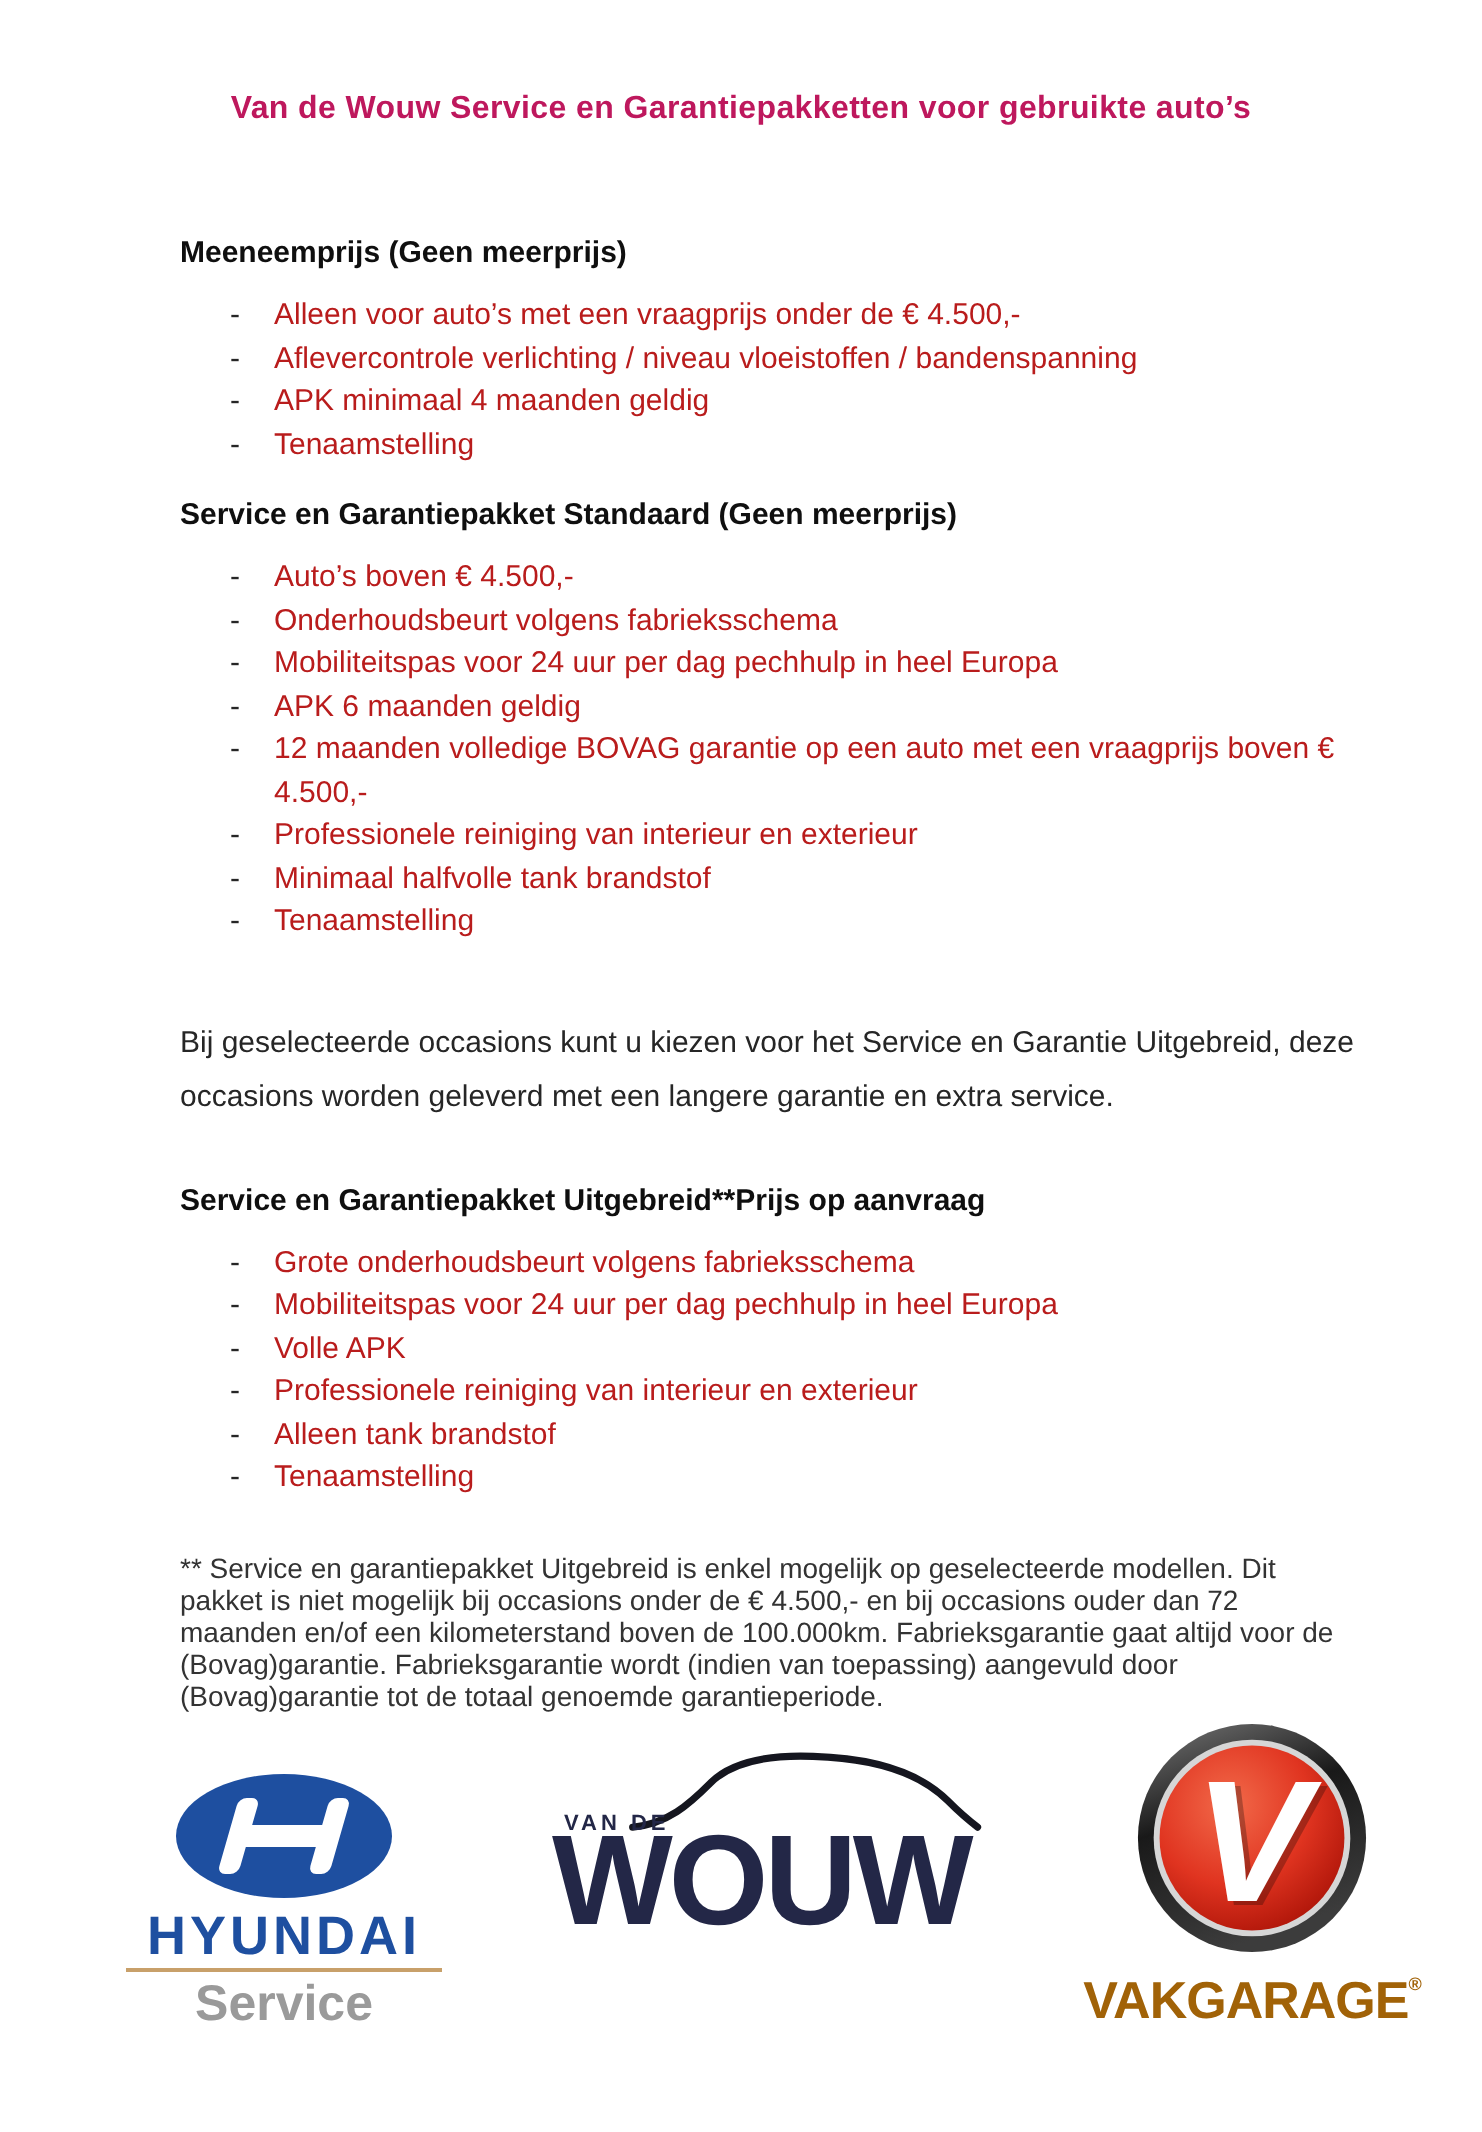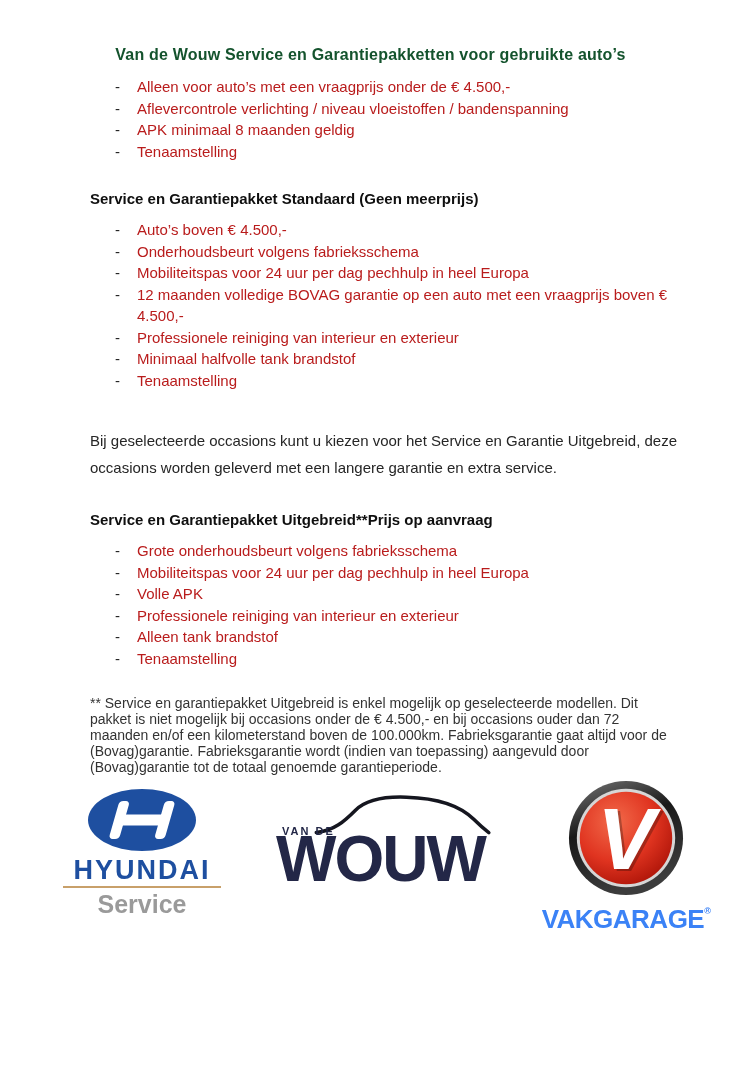--- a/index.html
+++ b/index.html
@@ -8,29 +8,29 @@
     position:relative;
     width:741px; height:1066px;
     background:#ffffff;
     font-family:"Liberation Sans", sans-serif;
     color:#2a2a2a;
     overflow:hidden;
   }
   .doc-title {
     padding-top:46px;
     text-align:center;
-    font-size:16px; font-weight:bold; color:#14532d;
+    font-size:16px; font-weight:bold; color:#be185d;
     letter-spacing:0.2px;
   }
   .content { padding:0 62px 0 90px; }
   section h2 {
     font-size:15px; font-weight:bold; color:#0f0f0f;
   }
   .sec1 h2 { margin-top:54px; }
-  .sec2 h2 { margin-top:28px; }
+  .sec2 h2 { margin-top:16px; }
   .sec3 h2 { margin-top:30px; }
   .price-note { }
   ul.bullets {
     list-style:none;
     margin-top:12px;
     width:600px;
   }
   ul.bullets li {
     position:relative;
     padding-left:47px;
@@ -47,21 +47,21 @@
     max-width:588px;
     font-size:15px; line-height:27px; color:#262626;
   }
   .footnote {
     margin-top:26px;
     max-width:604px;
     font-size:14px; line-height:16px; color:#333;
   }
   
   .logos { position:relative; height:170px; margin-top:4px; }
-  .hyundai { position:absolute; left:56px; top:8px; width:172px; text-align:center; }
+  .hyundai { position:absolute; left:56px; top:25px; width:172px; text-align:center; }
   .hyundai .emblem { display:block; margin:0 auto; }
   .hyundai .brand {
     margin-top:4px;
     font-size:27px; font-weight:bold; letter-spacing:2px;
     color:#1e4fa0; line-height:26px;
   }
   .hyundai .divider { width:158px; height:2px; background:#c8a06a; margin:3px auto 3px; }
   .hyundai .subtitle { font-size:25px; font-weight:bold; color:#9a9a9a; line-height:26px; }
 
   .wouw { position:absolute; left:268px; top:0; width:245px; height:130px; }
@@ -72,49 +72,51 @@
   .wouw .car { position:absolute; left:46px; top:12px; }
   .wouw .wordmark {
     position:absolute; left:8px; top:48px;
     font-size:64px; line-height:1; font-weight:bold; letter-spacing:-2px;
     color:#232747;
   }
   .vak { position:absolute; left:540px; top:0; width:172px; text-align:center; }
   .vak .badge { display:block; margin:0 auto; }
   .vak .name {
     margin-top:1px;
-    font-size:26px; font-weight:bold; letter-spacing:-0.5px; color:#3b82f6;
+    font-size:26px; font-weight:bold; letter-spacing:-0.5px; color:#a16207;
     line-height:26px; white-space:nowrap;
   }
   .vak .name sup { font-size:9px; vertical-align:14px; }
 </style>
 </head>
 <body>
 
 <div class="page">
 
   <h1 class="doc-title">Van de Wouw Service en Garantiepakketten voor gebruikte auto’s</h1>
 
   <div class="content">
 
     <section class="sec1">
+      <h2><span>Meeneemprijs  (Geen meerprijs)</span><span class="price-note"></span></h2>
       <ul class="bullets">
           <li><span>Alleen voor auto’s met een vraagprijs onder de € 4.500,-</span></li>
           <li><span>Aflevercontrole verlichting / niveau vloeistoffen / bandenspanning</span></li>
-          <li><span>APK minimaal 8 maanden geldig</span></li>
+          <li><span>APK minimaal 4 maanden geldig</span></li>
           <li><span>Tenaamstelling</span></li>
         </ul>
     </section>
 
     <section class="sec2">
       <h2><span>Service en Garantiepakket Standaard (Geen meerprijs)</span><span class="price-note"></span></h2>
       <ul class="bullets">
           <li><span>Auto’s boven € 4.500,-</span></li>
           <li><span>Onderhoudsbeurt volgens fabrieksschema</span></li>
           <li><span>Mobiliteitspas voor 24 uur per dag pechhulp in heel Europa</span></li>
+          <li><span>APK 6 maanden geldig</span></li>
           <li><span>12 maanden volledige BOVAG garantie op een auto met een vraagprijs boven € 4.500,-</span></li>
           <li><span>Professionele reiniging van interieur en exterieur</span></li>
           <li><span>Minimaal halfvolle tank brandstof</span></li>
           <li><span>Tenaamstelling</span></li>
         </ul>
     </section>
 
     <p class="mid-paragraph">Bij geselecteerde occasions kunt u kiezen voor het Service en Garantie Uitgebreid, deze occasions worden geleverd met een langere garantie en extra service.</p>
 
     <section class="sec3">

